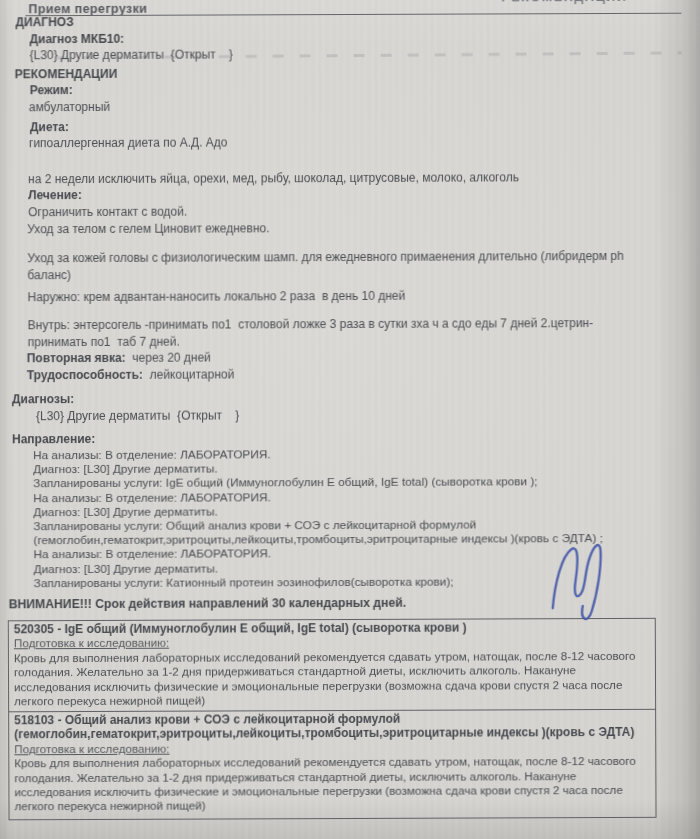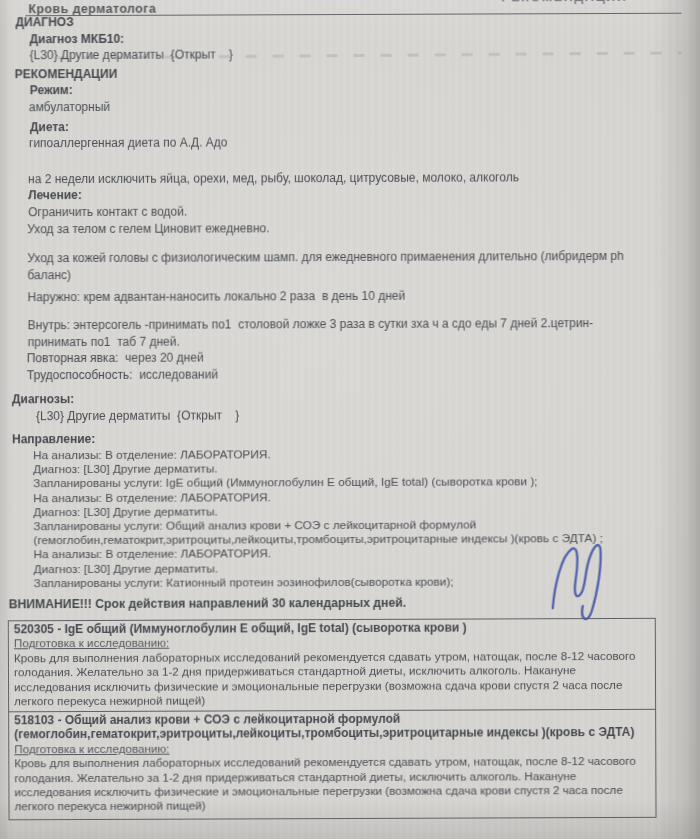--- a/index.html
+++ b/index.html
@@ -22,40 +22,40 @@
   .cut{position:absolute;left:503px;top:-9px;font-weight:bold;font-size:12.5px;color:#787b80;letter-spacing:1.6px;}
   .rule{position:absolute;left:27px;top:13.5px;width:656px;height:1.4px;background:#64666a;}
   .artifact{
     position:absolute;top:54px;left:58px;width:625px;height:3px;opacity:.55;
     background:repeating-linear-gradient(90deg, rgba(108,110,116,.38) 0 11px, rgba(108,110,116,0) 11px 27px);
     filter:blur(.6px);transform:rotate(-.25deg);
   }
   .lines{position:absolute;left:0;top:13px;width:653px;font-size:12px;line-height:16.6px;}
   .line{white-space:pre-wrap;}
   .line.b{font-weight:bold;color:#45484d;}
-  .line .lb{font-weight:normal;color:#45484d;}
+  .line .lb{font-weight:bold;color:#45484d;}
   .line.dense{line-height:14.2px;font-size:11.8px;}
   .attention{position:absolute;left:8px;top:596px;font-weight:bold;font-size:12.2px;color:#44474b;white-space:pre-wrap;}
   .box{
     position:absolute;left:7px;width:648px;border:1.5px solid #5f6165;
     padding:1px 5px;box-sizing:border-box;font-size:11.7px;line-height:14.4px;color:#4b4e52;
   }
   .box1{top:619px;height:92px;}
   .box2{top:710px;height:109px;}
   .box .t{font-weight:bold;font-size:12px;color:#45484d;white-space:pre-wrap;}
   .box .prep{text-decoration:underline;color:#55585c;}
   .signature{position:absolute;left:535px;top:523px;width:130px;height:110px;opacity:.88;}
 </style>
 </head>
 <body>
 
 <div class="streaks"></div>
 
 <div class="doc">
-  <div class="title">Кровь дерматолога</div>
+  <div class="title">Прием перегрузки</div>
   <div class="cut">РЕКОМЕНДАЦИИ</div>
   <div class="rule"></div>
   <div class="artifact"></div>
 
   <div class="lines" id="doc-lines">
       <div class="line b" style="padding-left: 17px;">ДИАГНОЗ</div>
       <div class="line b" style="padding-left: 31px;">Диагноз МКБ10:</div>
       <div class="line" style="padding-left: 31px;">{L30} Другие дерматиты  {Открыт    }</div>
       <div class="line b" style="padding-left: 16px; margin-top: 2px;">РЕКОМЕНДАЦИИ</div>
       <div class="line b" style="padding-left: 31px;">Режим:</div>
@@ -63,21 +63,21 @@
       <div class="line b" style="padding-left: 31px; margin-top: 3px;">Диета:</div>
       <div class="line" style="padding-left: 30px;">гипоаллергенная диета по А.Д. Адо</div>
       <div class="line" style="padding-left: 29px; margin-top: 19px;">на 2 недели исключить яйца, орехи, мед, рыбу, шоколад, цитрусовые, молоко, алкоголь</div>
       <div class="line b" style="padding-left: 29px;">Лечение:</div>
       <div class="line" style="padding-left: 29px;">Ограничить контакт с водой.</div>
       <div class="line" style="padding-left: 28px;">Уход за телом с гелем Циновит ежедневно.</div>
       <div class="line" style="padding-left: 28px; margin-top: 13px;">Уход за кожей головы с физиологическим шамп. для ежедневного примаенения длительно (либридерм ph баланс)</div>
       <div class="line" style="padding-left: 28px; margin-top: 6px;">Наружно: крем адвантан-наносить локально 2 раза  в день 10 дней</div>
       <div class="line" style="padding-left: 28px; margin-top: 11px;">Внутрь: энтерсогель -принимать по1  столовой ложке 3 раза в сутки зха ч а сдо еды 7 дней 2.цетрин-принимать по1  таб 7 дней.</div>
       <div class="line" style="padding-left: 27px;"><span class="lb">Повторная явка:</span><span>  через 20 дней</span></div>
-      <div class="line" style="padding-left: 27px;"><span class="lb">Трудоспособность:</span><span>  исследований</span></div>
+      <div class="line" style="padding-left: 27px;"><span class="lb">Трудоспособность:</span><span>  лейкоцитарной</span></div>
       <div class="line b" style="padding-left: 12px; margin-top: 8px;">Диагнозы:</div>
       <div class="line" style="padding-left: 36px;">{L30} Другие дерматиты  {Открыт    }</div>
       <div class="line b" style="padding-left: 12px; margin-top: 7px;">Направление:</div>
       <div class="line dense" style="padding-left: 33px;">На анализы: В отделение: ЛАБОРАТОРИЯ.</div>
       <div class="line dense" style="padding-left: 33px;">Диагноз: [L30] Другие дерматиты.</div>
       <div class="line dense" style="padding-left: 33px;">Запланированы услуги: IgE общий (Иммуноглобулин Е общий, IgE total) (сыворотка крови );</div>
       <div class="line dense" style="padding-left: 33px;">На анализы: В отделение: ЛАБОРАТОРИЯ.</div>
       <div class="line dense" style="padding-left: 33px;">Диагноз: [L30] Другие дерматиты.</div>
       <div class="line dense" style="padding-left: 33px;">Запланированы услуги: Общий анализ крови + СОЭ с лейкоцитарной формулой (гемоглобин,гематокрит,эритроциты,лейкоциты,тромбоциты,эритроцитарные индексы )(кровь с ЭДТА) ;</div>
       <div class="line dense" style="padding-left: 33px;">На анализы: В отделение: ЛАБОРАТОРИЯ.</div>

